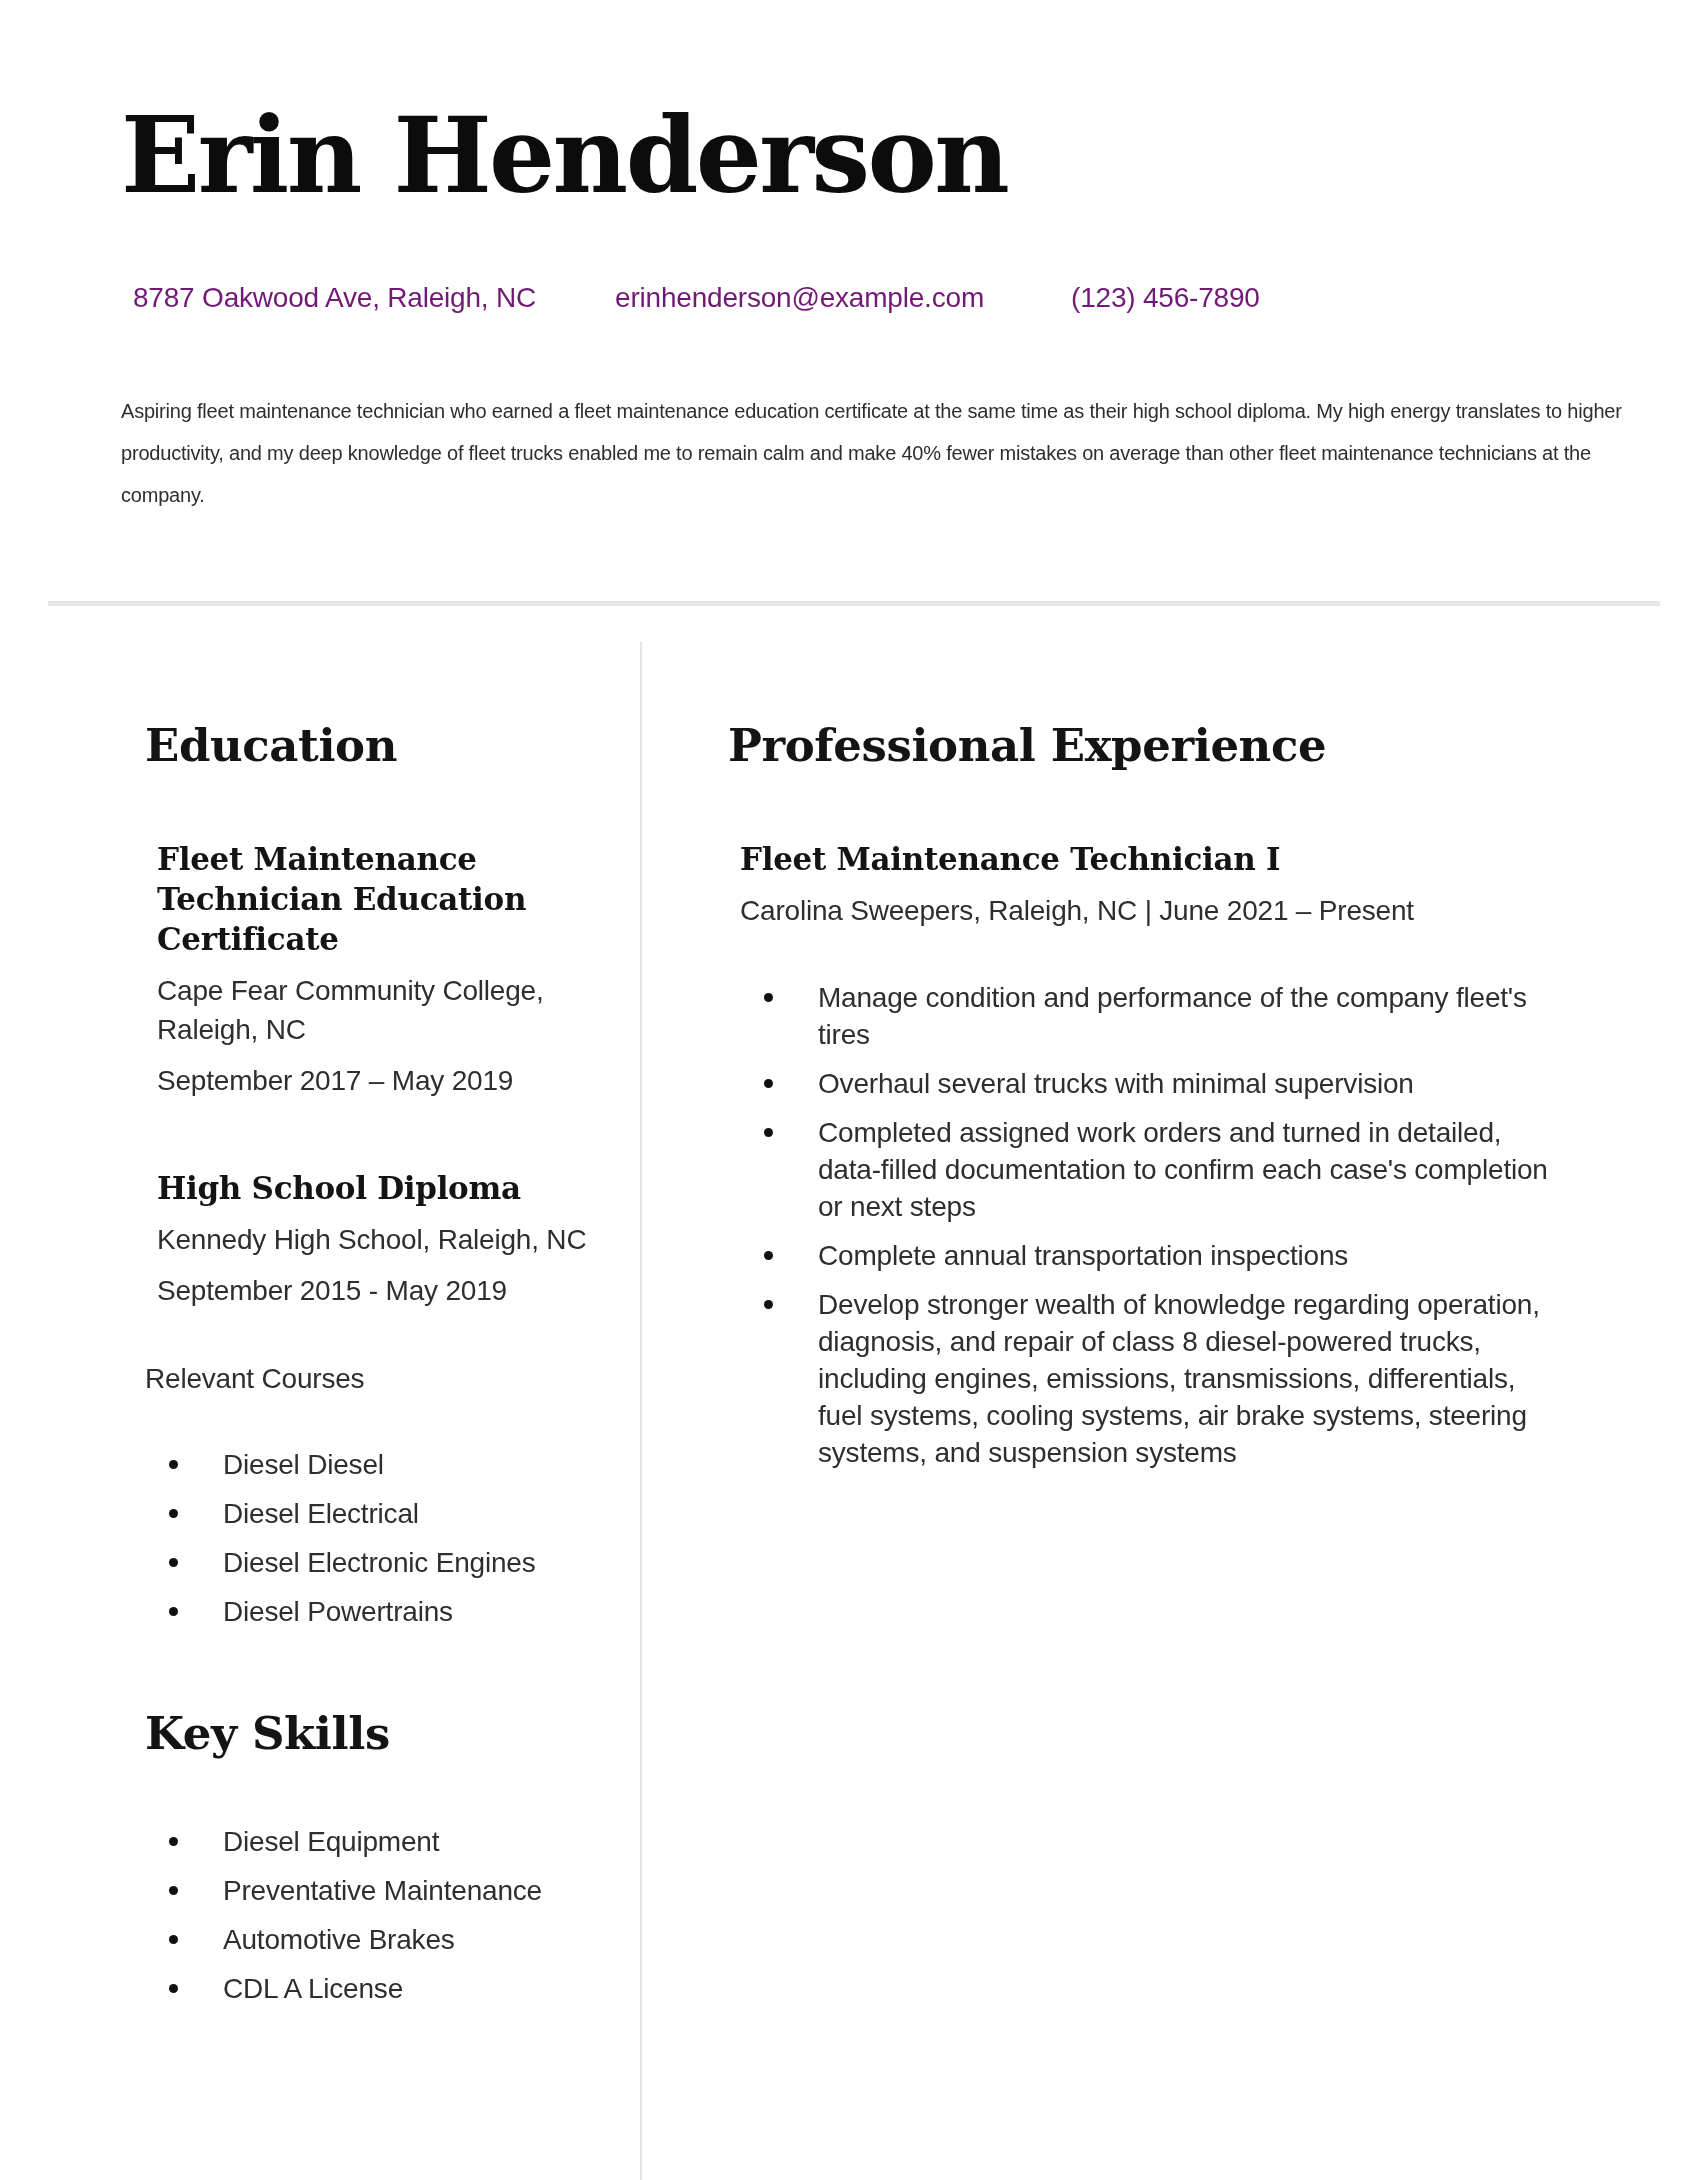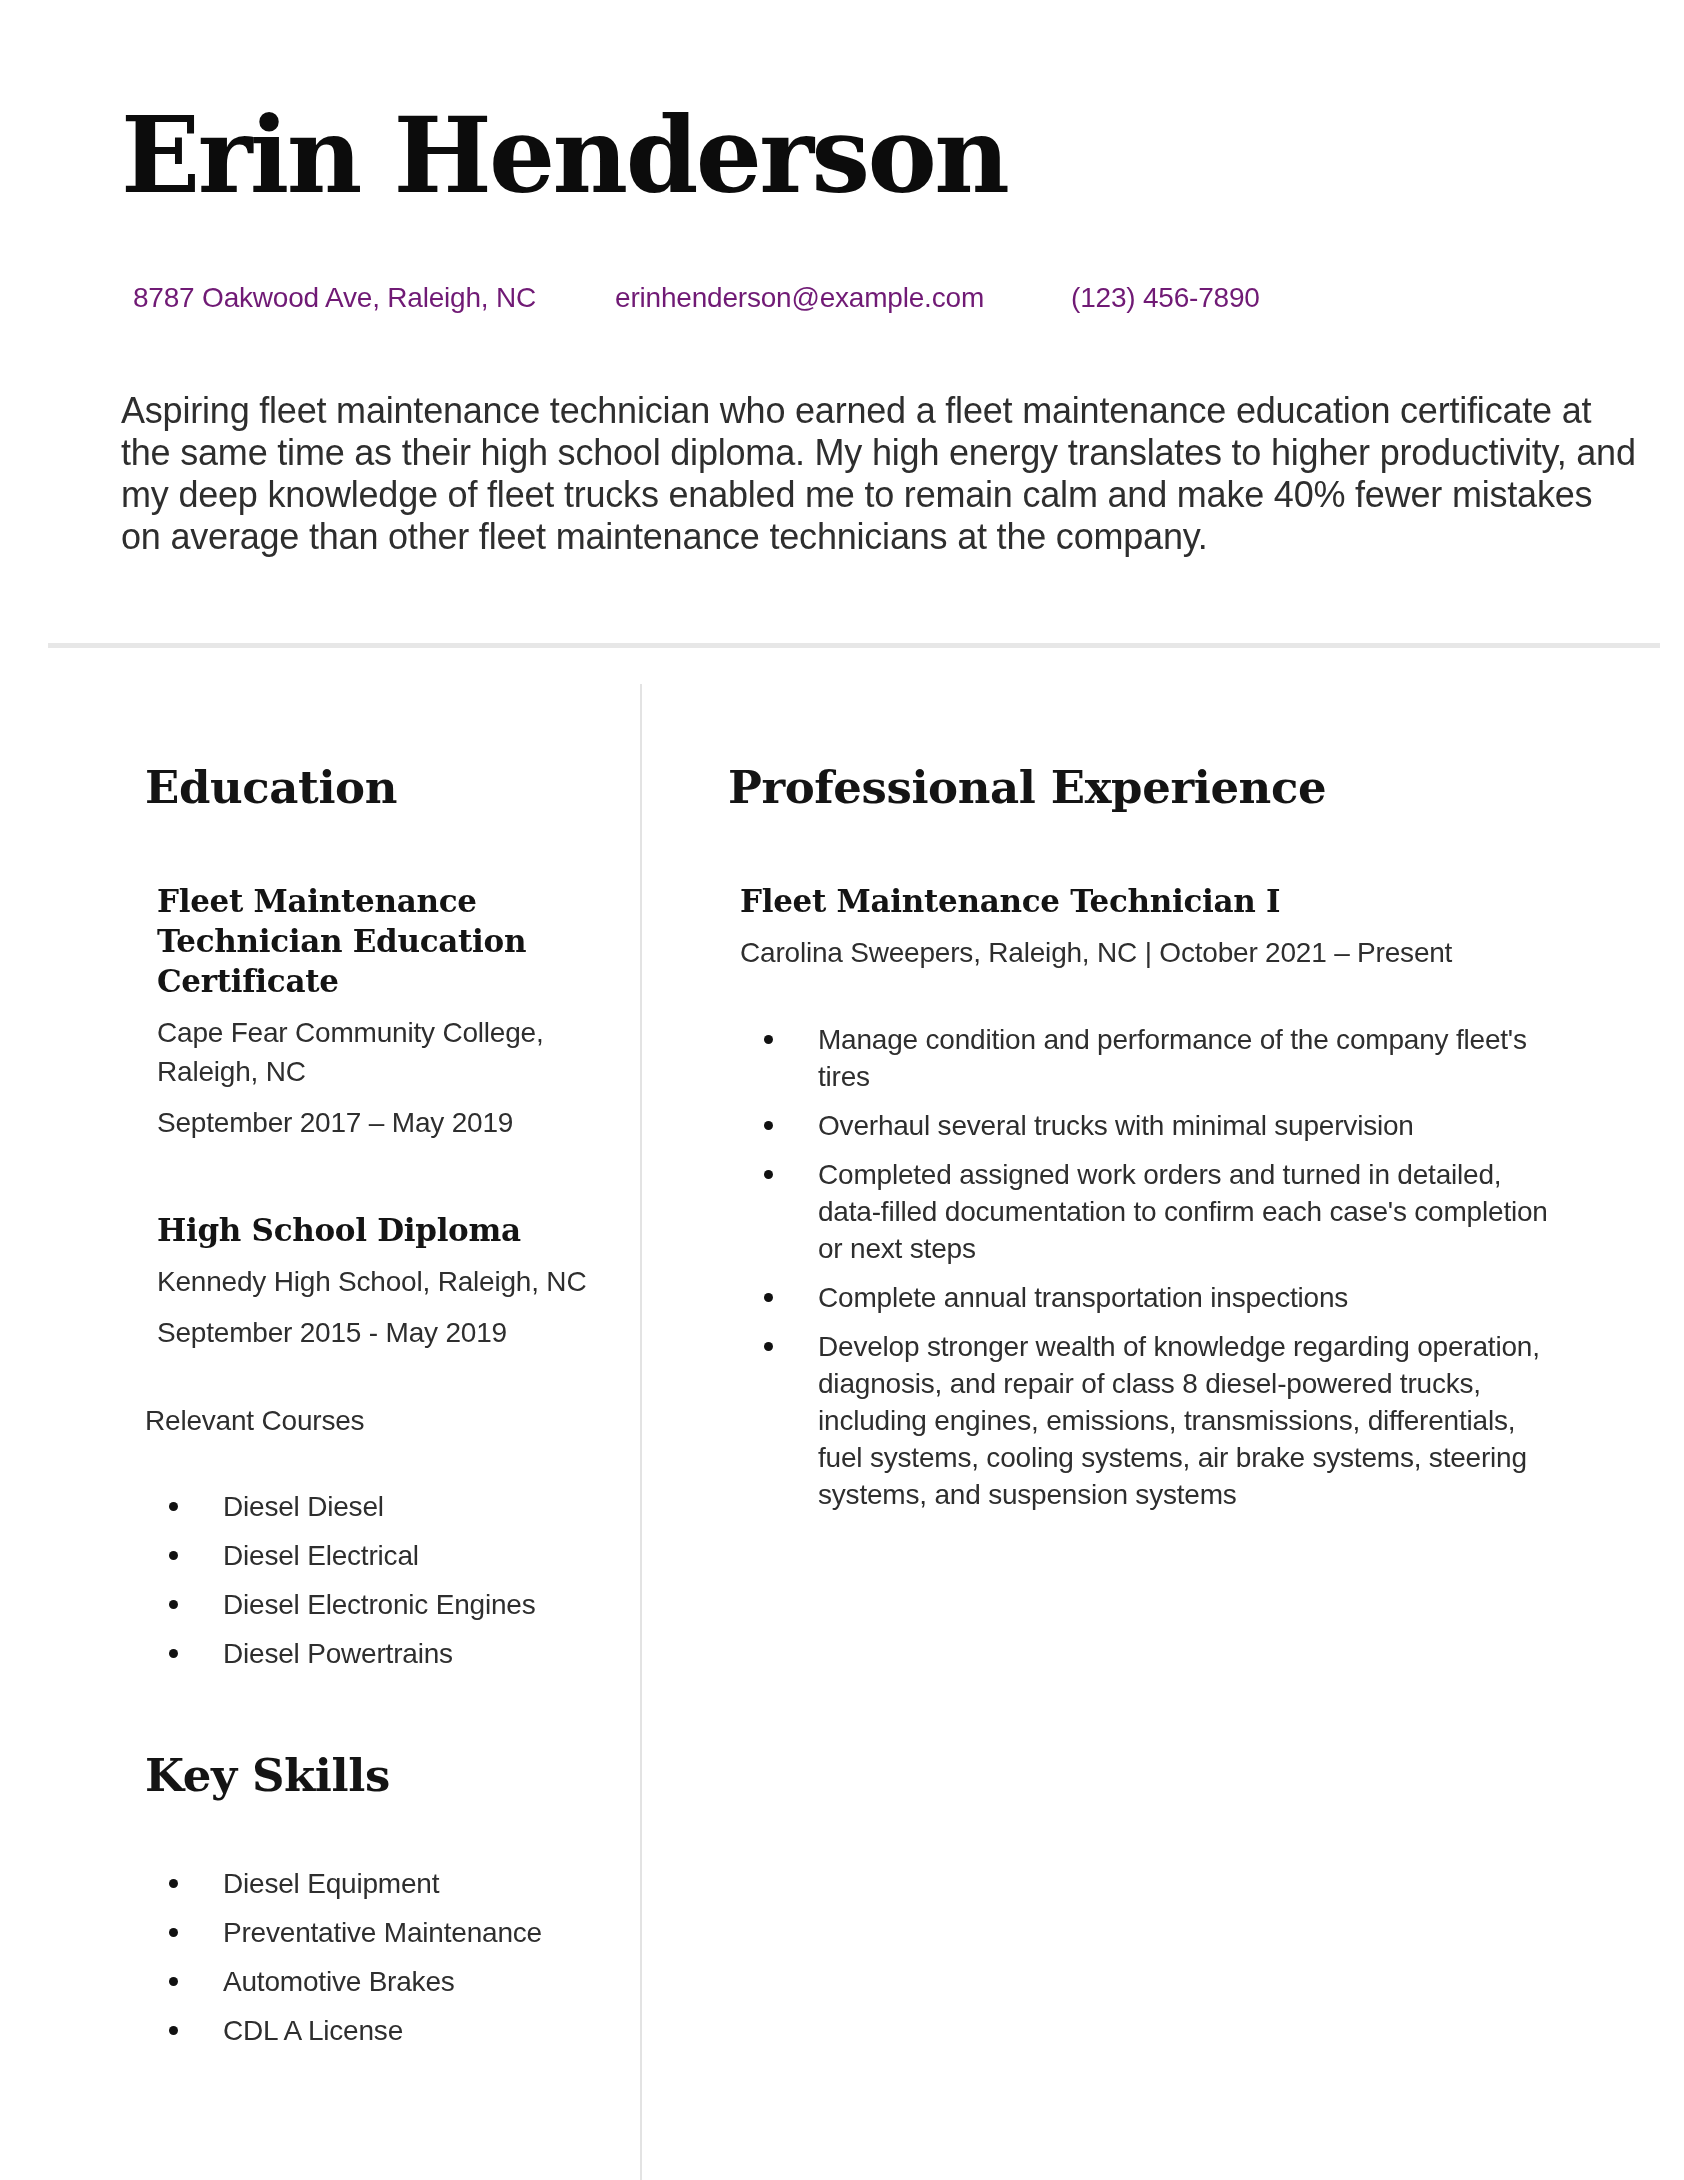--- a/index.html
+++ b/index.html
@@ -32,21 +32,21 @@
     align-items: baseline;
     font-size: 28px;
     line-height: 1.35;
     color: #701a75;
   }
   .contact-line .sep-gap-sm { width: 31px; }
   .contact-line .sep-gap-lg { width: 39px; }
   .summary {
     margin-top: 61px;
     max-width: 1538px;
-    font-size: 36px;
+    font-size: 20px;
     line-height: 42px;
     color: #2e2e2e;
   }
 
   
   .h-divider {
     margin-top: 61px;
     height: 5.1px;
     width: 100%;
     background: #e7e7e7;
@@ -181,21 +181,21 @@
           </ul>
       </section>
     </aside>
 
     <main class="col-right">
       <section>
         <h2 class="section-heading">Professional Experience</h2>
 
         <article>
           <h3 class="entry-heading">Fleet Maintenance Technician I</h3>
-          <p class="entry-line">Carolina Sweepers, Raleigh, NC | October 2021 – Present</p>
+          <p class="entry-line">Carolina Sweepers, Raleigh, NC | June 2021 – Present</p>
           <ul class="bullet-list job-bullets">
               <li>Manage condition and performance of the company fleet's tires</li>
               <li>Overhaul several trucks with minimal supervision</li>
               <li>Completed assigned work orders and turned in detailed, data-filled documentation to confirm each case's completion or next steps</li>
               <li>Complete annual transportation inspections</li>
               <li>Develop stronger wealth of knowledge regarding operation, diagnosis, and repair of class 8 diesel-powered trucks, including engines, emissions, transmissions, differentials, fuel systems, cooling systems, air brake systems, steering systems, and suspension systems</li>
             </ul>
         </article>
       </section>
     </main>

